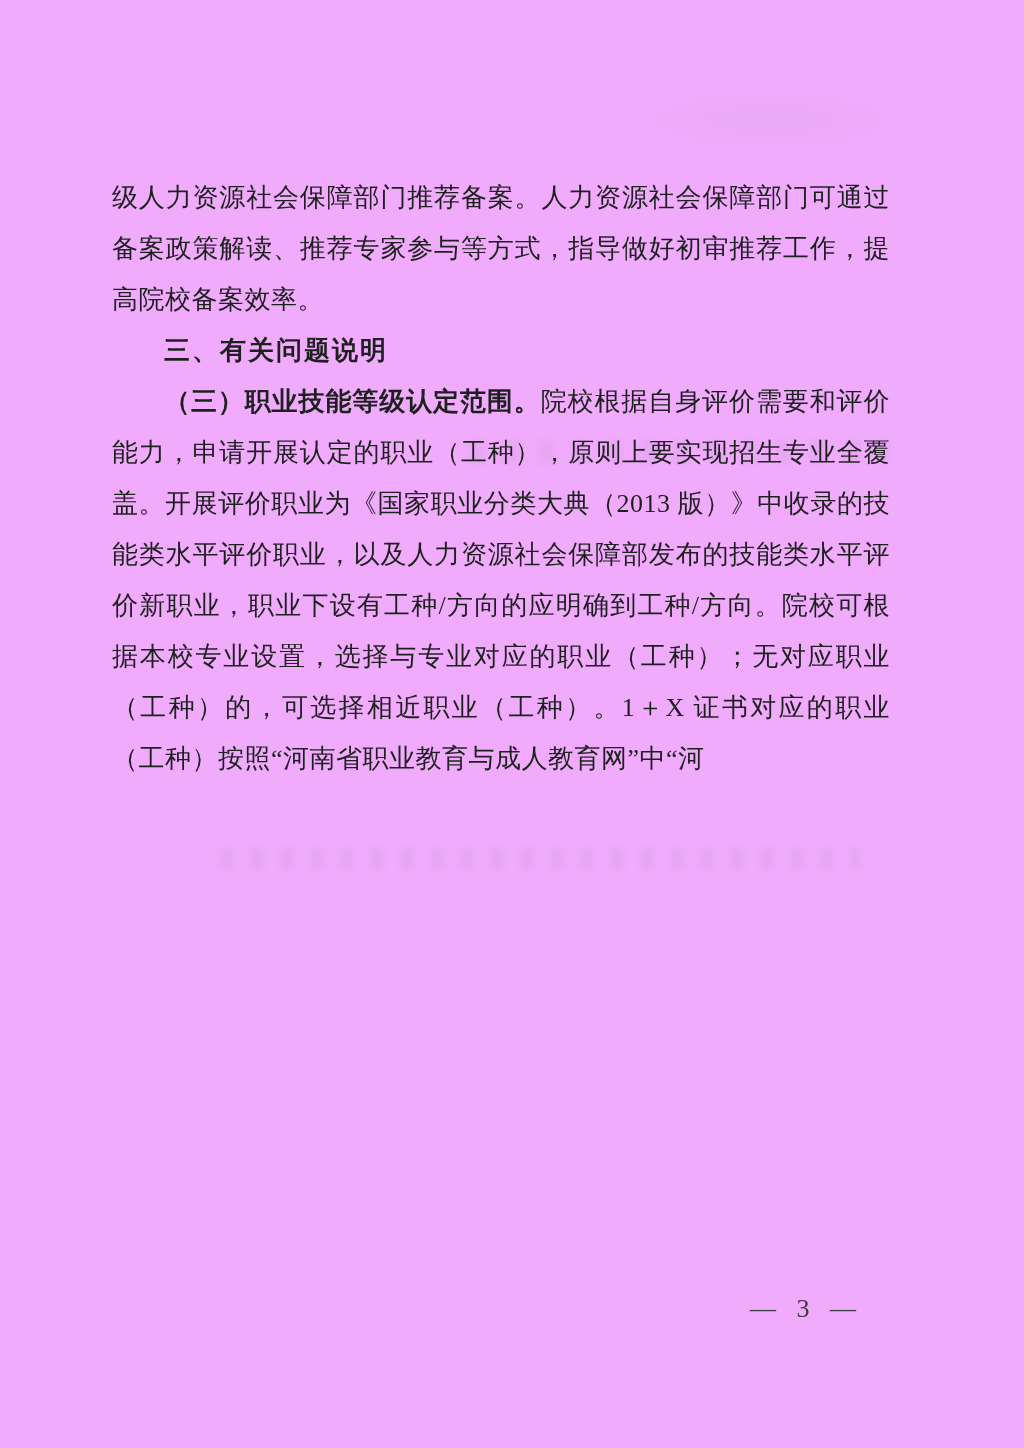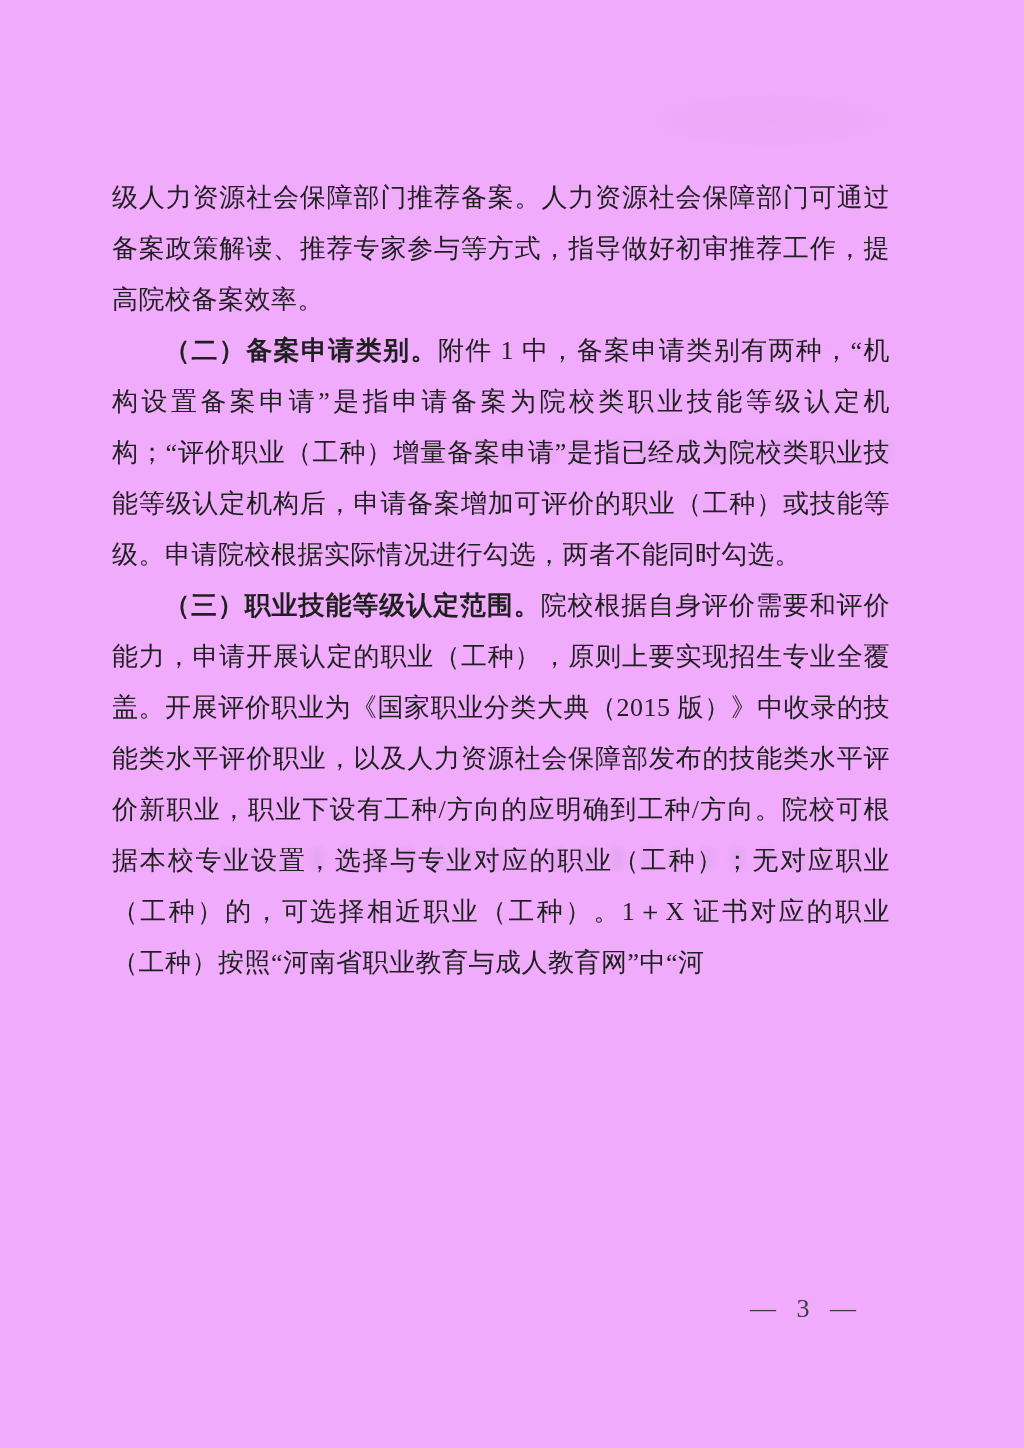--- a/index.html
+++ b/index.html
@@ -82,23 +82,23 @@
 
   <div class="artifact smudge-top"></div>
   <div class="artifact ghost-heading"></div>
   <div class="artifact ghost-line"></div>
 
   <div class="page-body">
 
     <p class="para"><span class="lead"></span><span>级人力资源社会保障部门推荐备案。人力资源社会保障部门可通过备案政策解读、推荐专家参与等方式，指导做好初审推荐工作，提高院校备案效率。</span></p>
 
 
+    <p class="para indent heading"><span class="lead">三、有关问题说明</span></p>
 
 
-    <p class="para indent"><span class="lead">（二）备案申请类别。</span><span>附件 1 中，备案申请类别有两种，“机构设置备案申请”是指申请备案为院校类职业技能等级认定机构；“评价职业（工种）增量备案申请”是指已经成为院校类职业技能等级认定机构后，申请备案增加可评价的职业（工种）或技能等级。申请院校根据实际情况进行勾选，两者不能同时勾选。</span></p>
 
-    <p class="para indent"><span class="lead">（三）职业技能等级认定范围。</span><span>院校根据自身评价需要和评价能力，申请开展认定的职业（工种），原则上要实现招生专业全覆盖。开展评价职业为《国家职业分类大典（2015 版）》中收录的技能类水平评价职业，以及人力资源社会保障部发布的技能类水平评价新职业，职业下设有工种/方向的应明确到工种/方向。院校可根据本校专业设置，选择与专业对应的职业（工种）；无对应职业（工种）的，可选择相近职业（工种）。1＋X 证书对应的职业（工种）按照“河南省职业教育与成人教育网”中“河</span></p>
+    <p class="para indent"><span class="lead">（三）职业技能等级认定范围。</span><span>院校根据自身评价需要和评价能力，申请开展认定的职业（工种），原则上要实现招生专业全覆盖。开展评价职业为《国家职业分类大典（2013 版）》中收录的技能类水平评价职业，以及人力资源社会保障部发布的技能类水平评价新职业，职业下设有工种/方向的应明确到工种/方向。院校可根据本校专业设置，选择与专业对应的职业（工种）；无对应职业（工种）的，可选择相近职业（工种）。1＋X 证书对应的职业（工种）按照“河南省职业教育与成人教育网”中“河</span></p>
 
   </div>
 
   <div class="page-footer">— 3 —</div>
 
 </div>
 
 </body></html>

